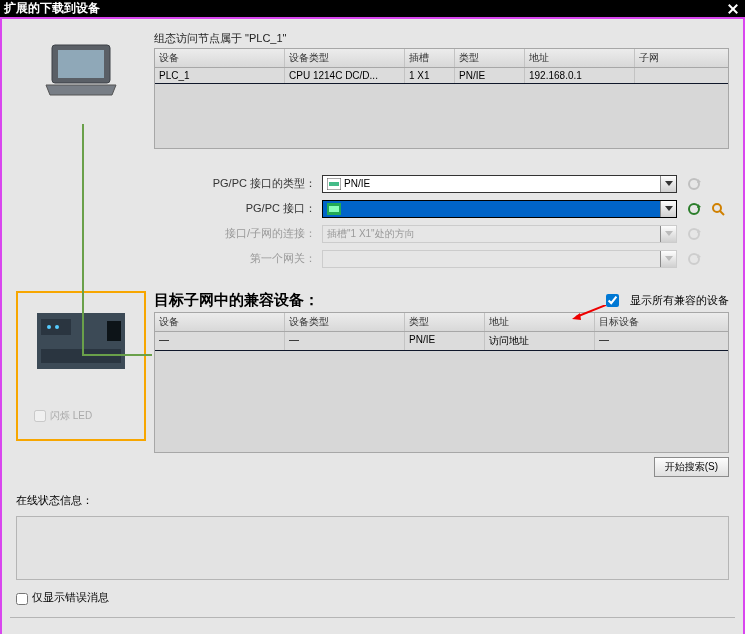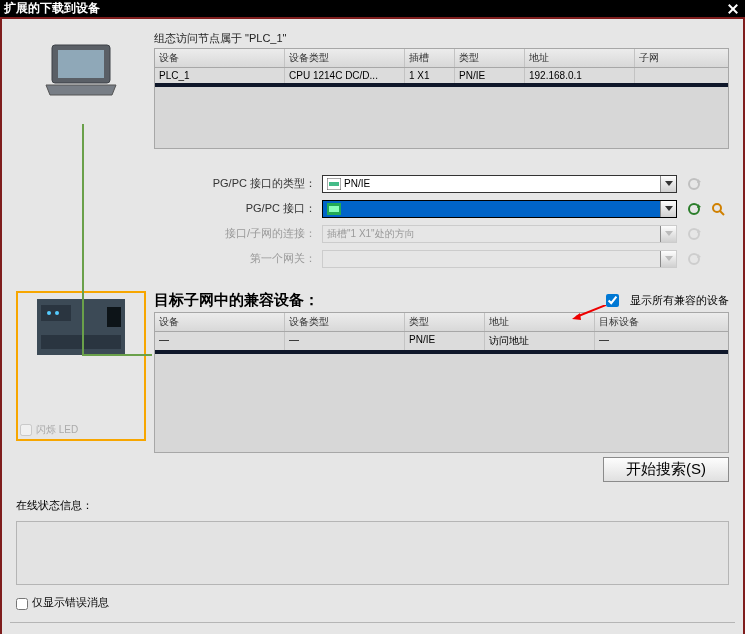--- a/index.html
+++ b/index.html
@@ -5,21 +5,21 @@
 * { box-sizing: border-box; margin: 0; padding: 0; }
 body {
   font-family: "Microsoft YaHei", Arial, sans-serif;
   font-size: 11px;
   background: #166c86;
   width: 745px;
   height: 634px;
   overflow: hidden;
 }
 .window {
-  background: #7f1d1d;
+  background: #d946ef;
   width: 100%;
   height: 100%;
   display: flex;
   flex-direction: column;
 }
 .titlebar {
   background: #000;
   color: #fff;
   height: 20px;
   display: flex;
@@ -89,21 +89,21 @@
 }
 .cell {
   padding: 2px 4px;
   border-right: 1px solid #c3c3c3;
   font-size: 10px;
   white-space: nowrap;
   overflow: hidden;
 }
 .grid-head .cell { color: #333; font-weight: normal; }
 .grid-body { background: #d7d7d7; min-height: 80px; }
-.grid-row { background: #dcdcdc; border-bottom: 4px solid #0f172a; }
+.grid-row { background: #dcdcdc; border-bottom: 1px solid #0f172a; }
 
 
 .tg .c0{width:130px;} .tg .c1{width:120px;} .tg .c2{width:50px;}
 .tg .c3{width:70px;} .tg .c4{width:110px;} .tg .c5{flex:1; border-right:none;}
 
 
 .form-area {
   margin-top: 18px;
   margin-left: 140px;
 }
@@ -164,21 +164,21 @@
 }
 
 
 .lower {
   display:flex; gap:8px; margin-top:12px;
 }
 .left-device {
   width:130px;
   border: 2px solid #f7a600;
   height: 150px;
-  padding: 2px;
+  padding: 16px;
   display:flex; flex-direction:column;
 }
 .plc-img {
   align-self:center;
   margin-top: 4px;
 }
 .led-row {
   margin-top: auto;
   display:flex; align-items:center; gap:4px;
   color:#aaa; font-size:10px;
@@ -198,22 +198,22 @@
 
 
 .bg .c0{width:130px;} .bg .c1{width:120px;} .bg .c2{width:80px;}
 .bg .c3{width:110px;} .bg .c4{flex:1; border-right:none;}
 .bg .grid-body { min-height: 120px; }
 
 .search-btn-row { text-align:right; margin-top:4px; }
 .btn {
   background: linear-gradient(#fdfdfd,#e0e0e0);
   border:1px solid #8b8b8b;
-  padding: 2px 22px;
-  font-size: 15px;
+  padding: 2px 10px;
+  font-size: 10px;
   cursor:pointer;
 }
 .btn.disabled { color:#999; }
 
 .status-lbl { font-size:11px; margin-top:10px; }
 .status-box {
   border:1px solid #b5b5b5;
   background:#e3e3e3;
   height: 64px;
   margin-top:2px;

